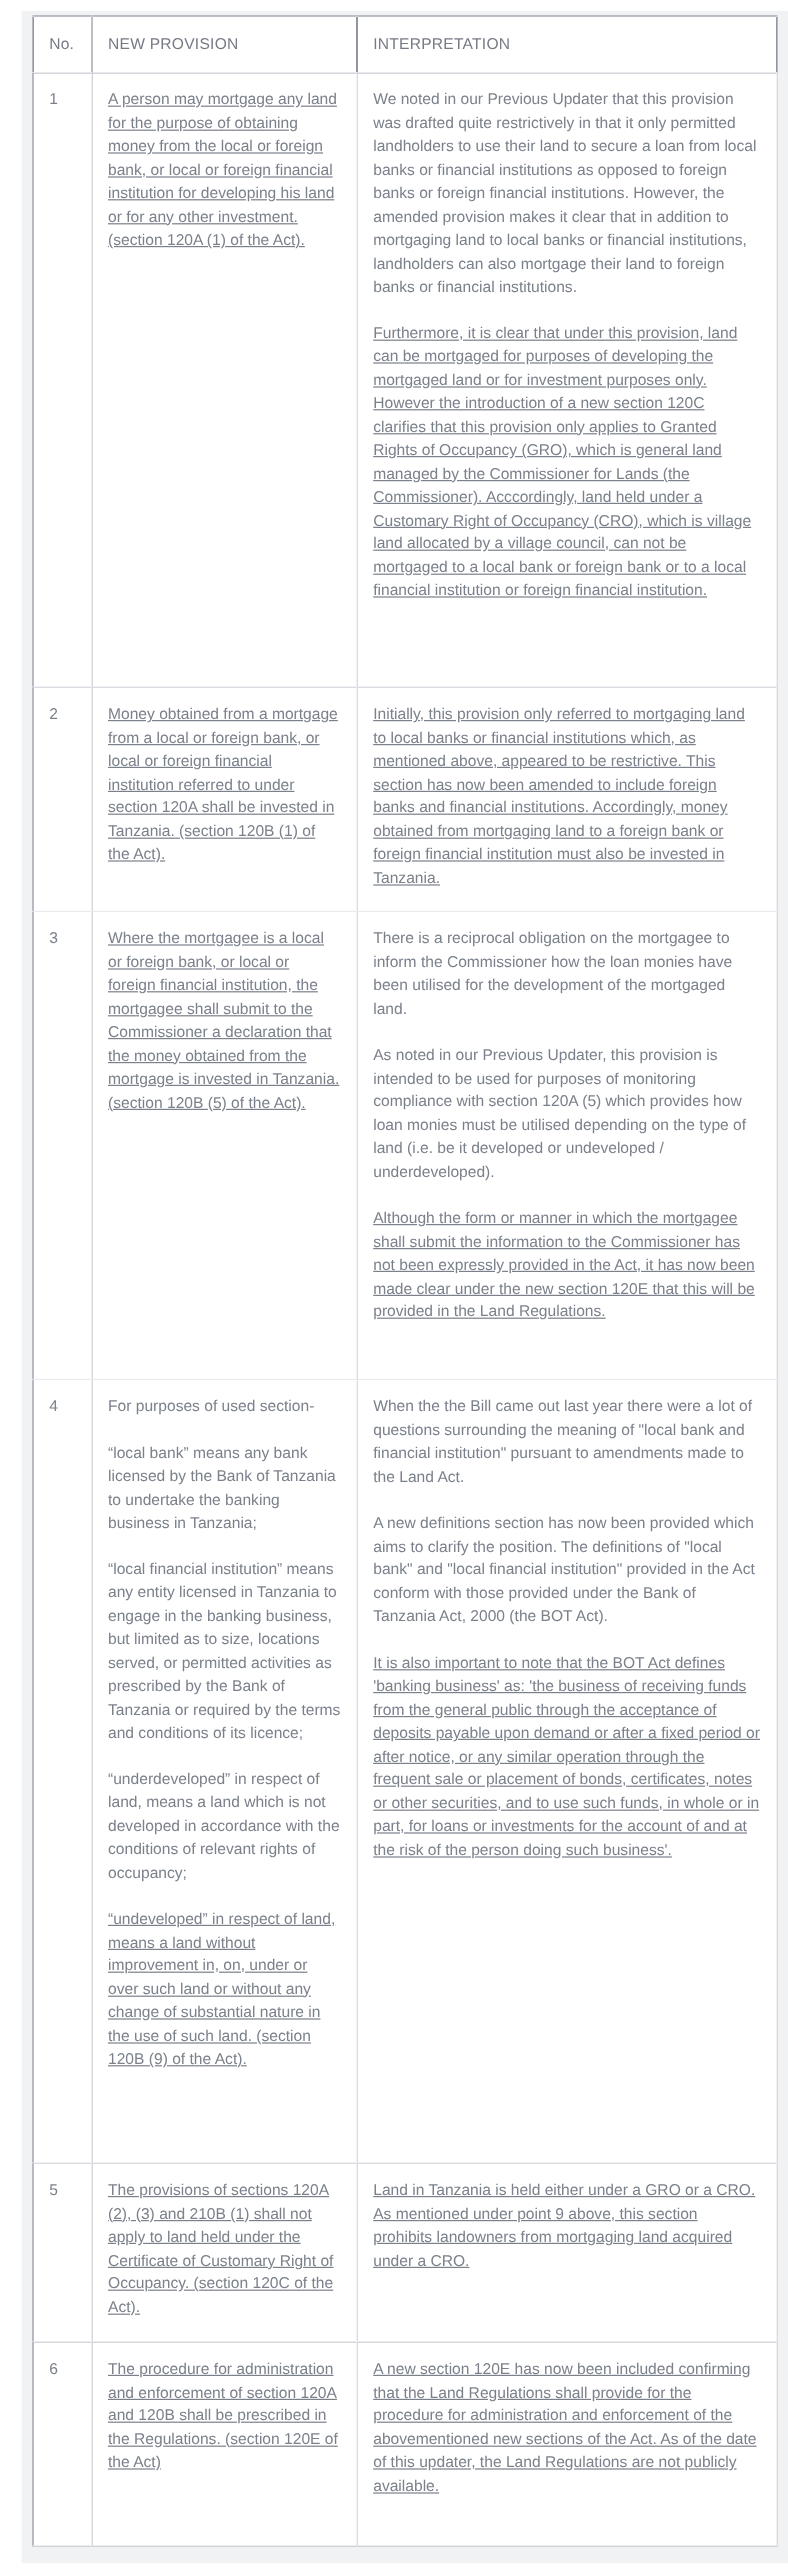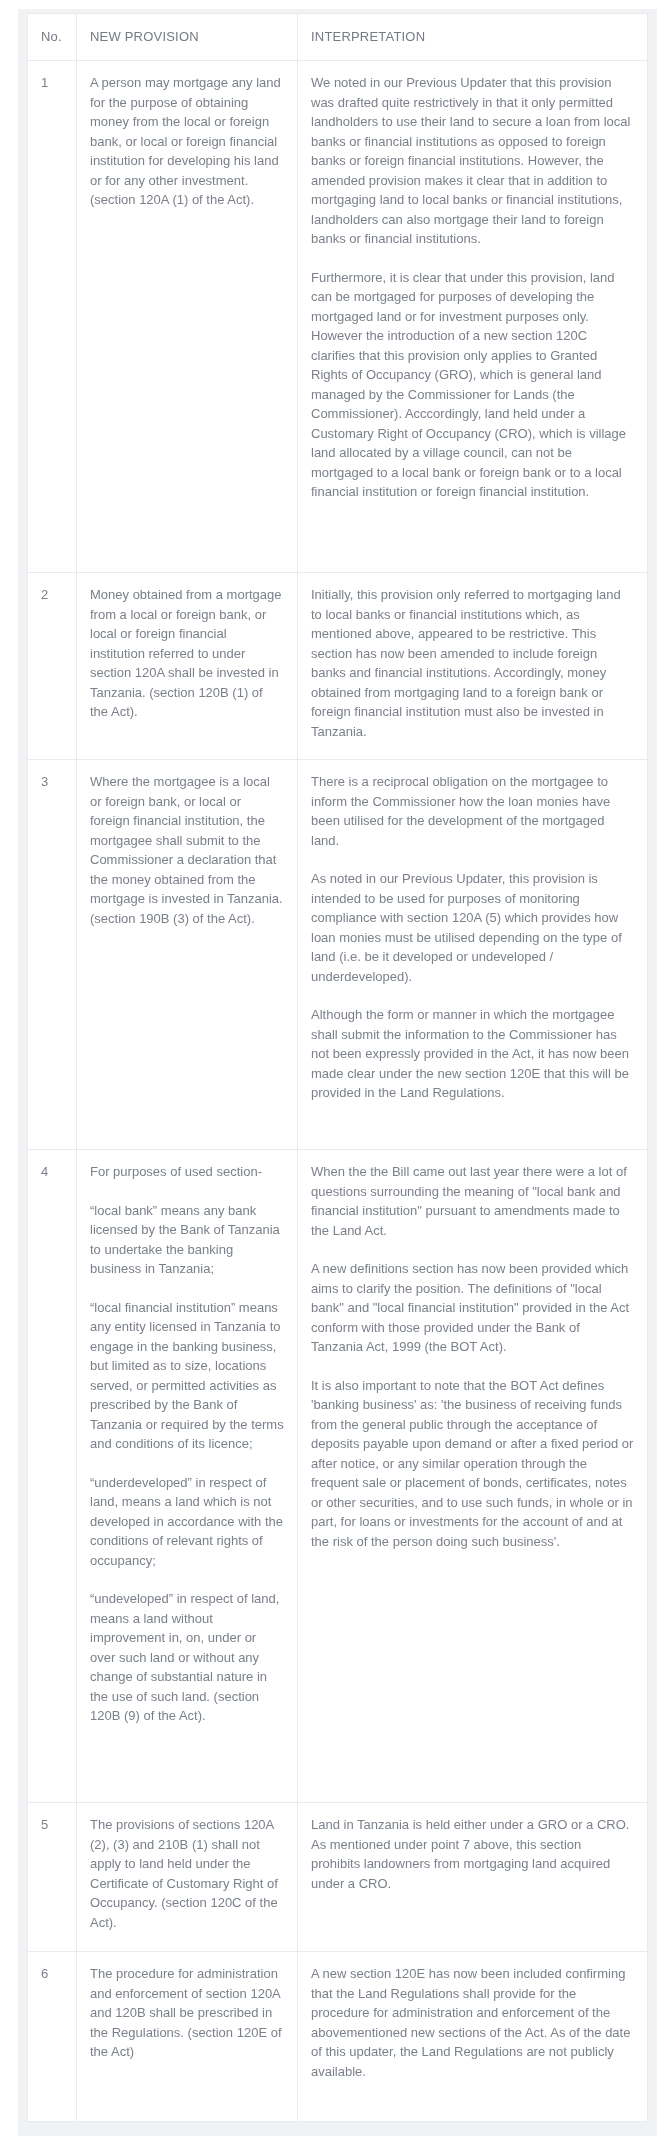--- a/index.html
+++ b/index.html
@@ -48,21 +48,21 @@
   th {
     color: #757a84;
     vertical-align: middle;
     padding-top: 8px;
     padding-bottom: 8px;
     letter-spacing: 0.2px;
     white-space: nowrap;
     overflow: hidden;
   }
   td p { margin: 0 0 19px 0; }
-  td p:last-child { margin-bottom: 0; }
+  td p:last-child { margin-bottom: 0; text-decoration: underline; }
 </style>
 </head>
 <body>
 
 <div class="table-frame">
   <table class="provisions">
     <colgroup>
       <col class="c-no">
       <col class="c-prov">
       <col class="c-interp">
@@ -90,50 +90,50 @@
           <td>
             <p>Money obtained from a mortgage from a local or foreign bank, or local or foreign financial institution referred to under section 120A shall be invested in Tanzania. (section 120B (1) of the Act).</p>
           </td>
           <td>
             <p>Initially, this provision only referred to mortgaging land to local banks or financial institutions which, as mentioned above, appeared to be restrictive. This section has now been amended to include foreign banks and financial institutions. Accordingly, money obtained from mortgaging land to a foreign bank or foreign financial institution must also be invested in Tanzania.</p>
           </td>
         </tr>
         <tr style="height: 390px;">
           <td>3</td>
           <td>
-            <p>Where the mortgagee is a local or foreign bank, or local or foreign financial institution, the mortgagee shall submit to the Commissioner a declaration that the money obtained from the mortgage is invested in Tanzania. (section 190B (3) of the Act).</p>
+            <p>Where the mortgagee is a local or foreign bank, or local or foreign financial institution, the mortgagee shall submit to the Commissioner a declaration that the money obtained from the mortgage is invested in Tanzania. (section 120B (5) of the Act).</p>
           </td>
           <td>
             <p>There is a reciprocal obligation on the mortgagee to inform the Commissioner how the loan monies have been utilised for the development of the mortgaged land.</p>
             <p>As noted in our Previous Updater, this provision is intended to be used for purposes of monitoring compliance with section 120A (5) which provides how loan monies must be utilised depending on the type of land (i.e. be it developed or undeveloped / underdeveloped).</p>
             <p>Although the form or manner in which the mortgagee shall submit the information to the Commissioner has not been expressly provided in the Act, it has now been made clear under the new section 120E that this will be provided in the Land Regulations.</p>
           </td>
         </tr>
         <tr style="height: 653px;">
           <td>4</td>
           <td>
             <p>For purposes of used section-</p>
             <p>“local bank” means any bank licensed by the Bank of Tanzania to undertake the banking business in Tanzania;</p>
             <p>“local financial institution” means any entity licensed in Tanzania to engage in the banking business, but limited as to size, locations served, or permitted activities as prescribed by the Bank of Tanzania or required by the terms and conditions of its licence;</p>
             <p>“underdeveloped” in respect of land, means a land which is not developed in accordance with the conditions of relevant rights of occupancy;</p>
             <p>“undeveloped” in respect of land, means a land without improvement in, on, under or over such land or without any change of substantial nature in the use of such land. (section 120B (9) of the Act).</p>
           </td>
           <td>
             <p>When the the Bill came out last year there were a lot of questions surrounding the meaning of "local bank and financial institution" pursuant to amendments made to the Land Act.</p>
-            <p>A new definitions section has now been provided which aims to clarify the position. The definitions of "local bank" and "local financial institution" provided in the Act conform with those provided under the Bank of Tanzania Act, 1999 (the BOT Act).</p>
+            <p>A new definitions section has now been provided which aims to clarify the position. The definitions of "local bank" and "local financial institution" provided in the Act conform with those provided under the Bank of Tanzania Act, 2000 (the BOT Act).</p>
             <p>It is also important to note that the BOT Act defines 'banking business' as: 'the business of receiving funds from the general public through the acceptance of deposits payable upon demand or after a fixed period or after notice, or any similar operation through the frequent sale or placement of bonds, certificates, notes or other securities, and to use such funds, in whole or in part, for loans or investments for the account of and at the risk of the person doing such business'.</p>
           </td>
         </tr>
         <tr style="height: 149px;">
           <td>5</td>
           <td>
             <p>The provisions of sections 120A (2), (3) and 210B (1) shall not apply to land held under the Certificate of Customary Right of Occupancy. (section 120C of the Act).</p>
           </td>
           <td>
-            <p>Land in Tanzania is held either under a GRO or a CRO. As mentioned under point 7 above, this section prohibits landowners from mortgaging land acquired under a CRO.</p>
+            <p>Land in Tanzania is held either under a GRO or a CRO. As mentioned under point 9 above, this section prohibits landowners from mortgaging land acquired under a CRO.</p>
           </td>
         </tr>
         <tr style="height: 170px;">
           <td>6</td>
           <td>
             <p>The procedure for administration and enforcement of section 120A and 120B shall be prescribed in the Regulations. (section 120E of the Act)</p>
           </td>
           <td>
             <p>A new section 120E has now been included confirming that the Land Regulations shall provide for the procedure for administration and enforcement of the abovementioned new sections of the Act. As of the date of this updater, the Land Regulations are not publicly available.</p>
           </td>

